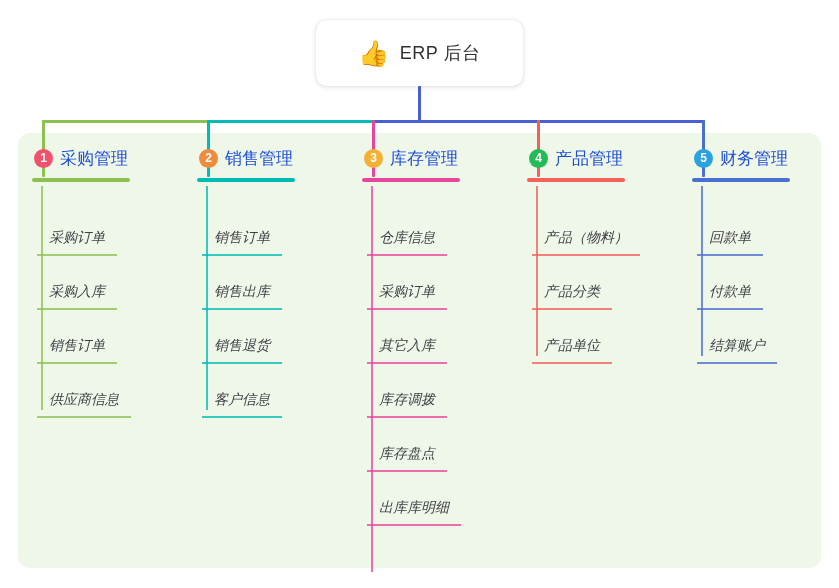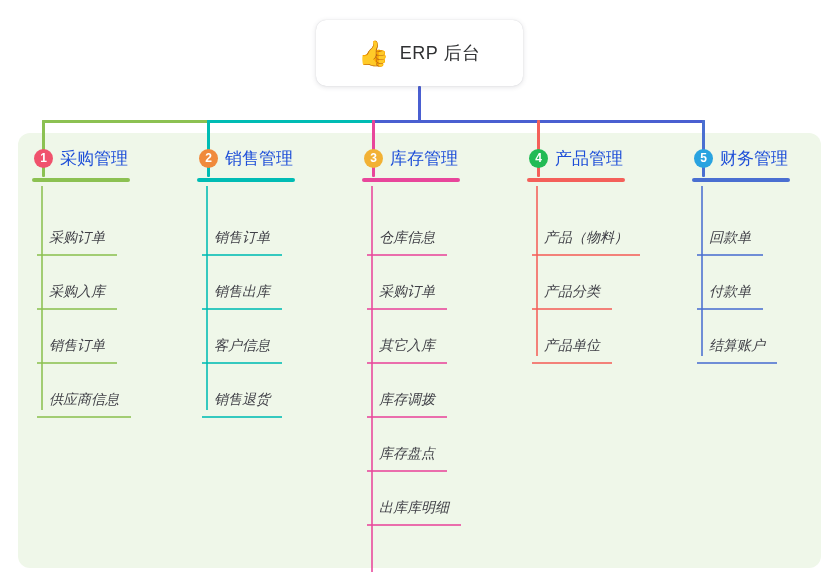--- a/index.html
+++ b/index.html
@@ -214,27 +214,27 @@
      <div class="children">
           <div class="child-item">
          <span class="child-label">销售订单</span>
          <span class="child-underline" style="width:80px; background:#00bcb4; opacity:.78;"></span>
        </div>
           <div class="child-item">
          <span class="child-label">销售出库</span>
          <span class="child-underline" style="width:80px; background:#00bcb4; opacity:.78;"></span>
        </div>
           <div class="child-item">
+         <span class="child-label">销售退货</span>
+         <span class="child-underline" style="width:80px; background:#00bcb4; opacity:.78;"></span>
+       </div>
+          <div class="child-item">
          <span class="child-label">客户信息</span>
          <span class="child-underline" style="width:80px; background:#00bcb4; opacity:.78;"></span>
        </div>
-          <div class="child-item">
-         <span class="child-label">销售退货</span>
-         <span class="child-underline" style="width:80px; background:#00bcb4; opacity:.78;"></span>
-       </div>
         </div>
       </div>
       <div class="branch" style="left: 362px;">
         <div class="branch-header">
        <span class="branch-badge" style="background:#f2b134;">3</span>
        <span class="branch-title">库存管理</span>
      </div>
      <div class="branch-underline" style="width:98px; background:#e8469b;"></div>
      <div class="branch-spine" style="height:386px; background:#e8469b; opacity:.78;"></div>
      <div class="children">

